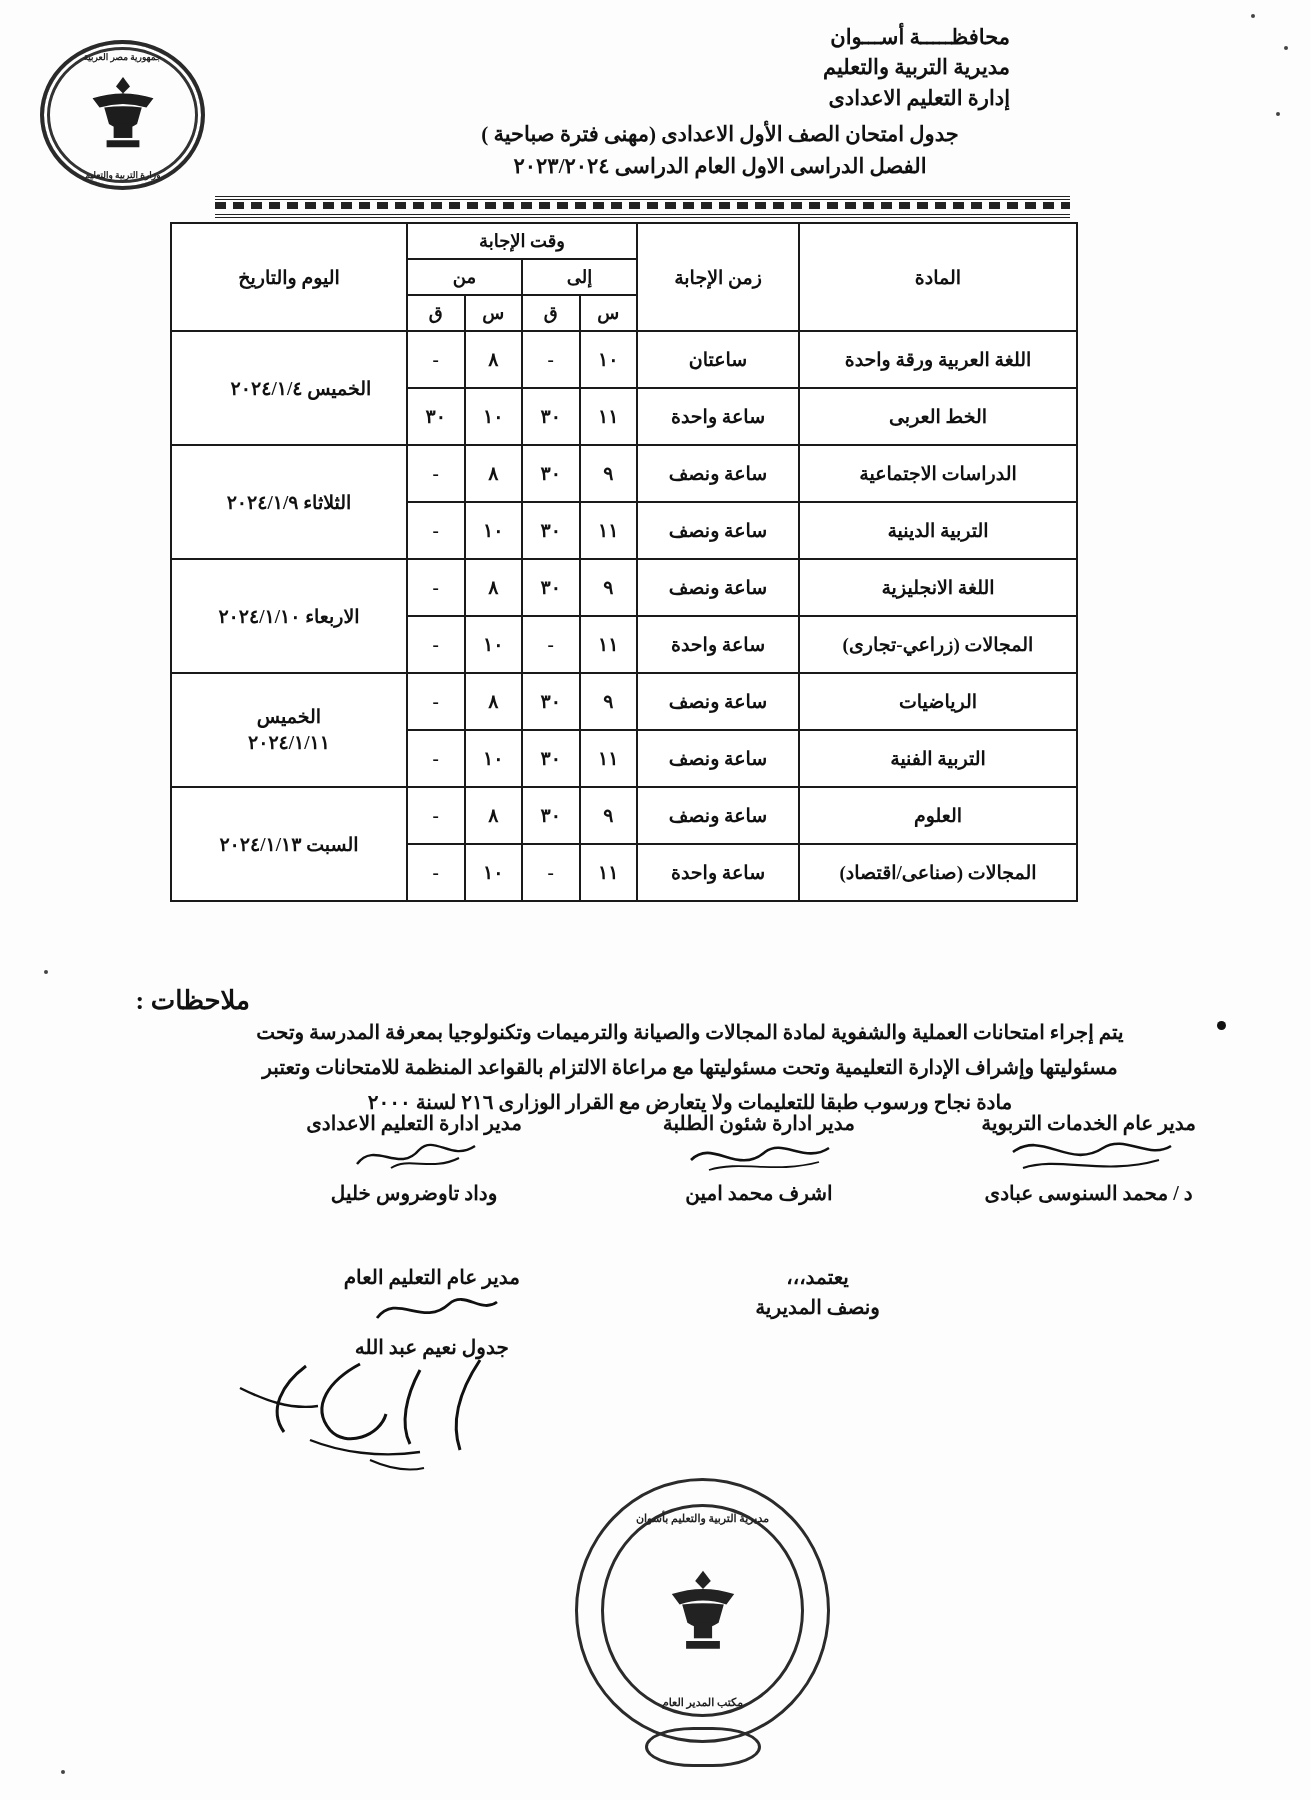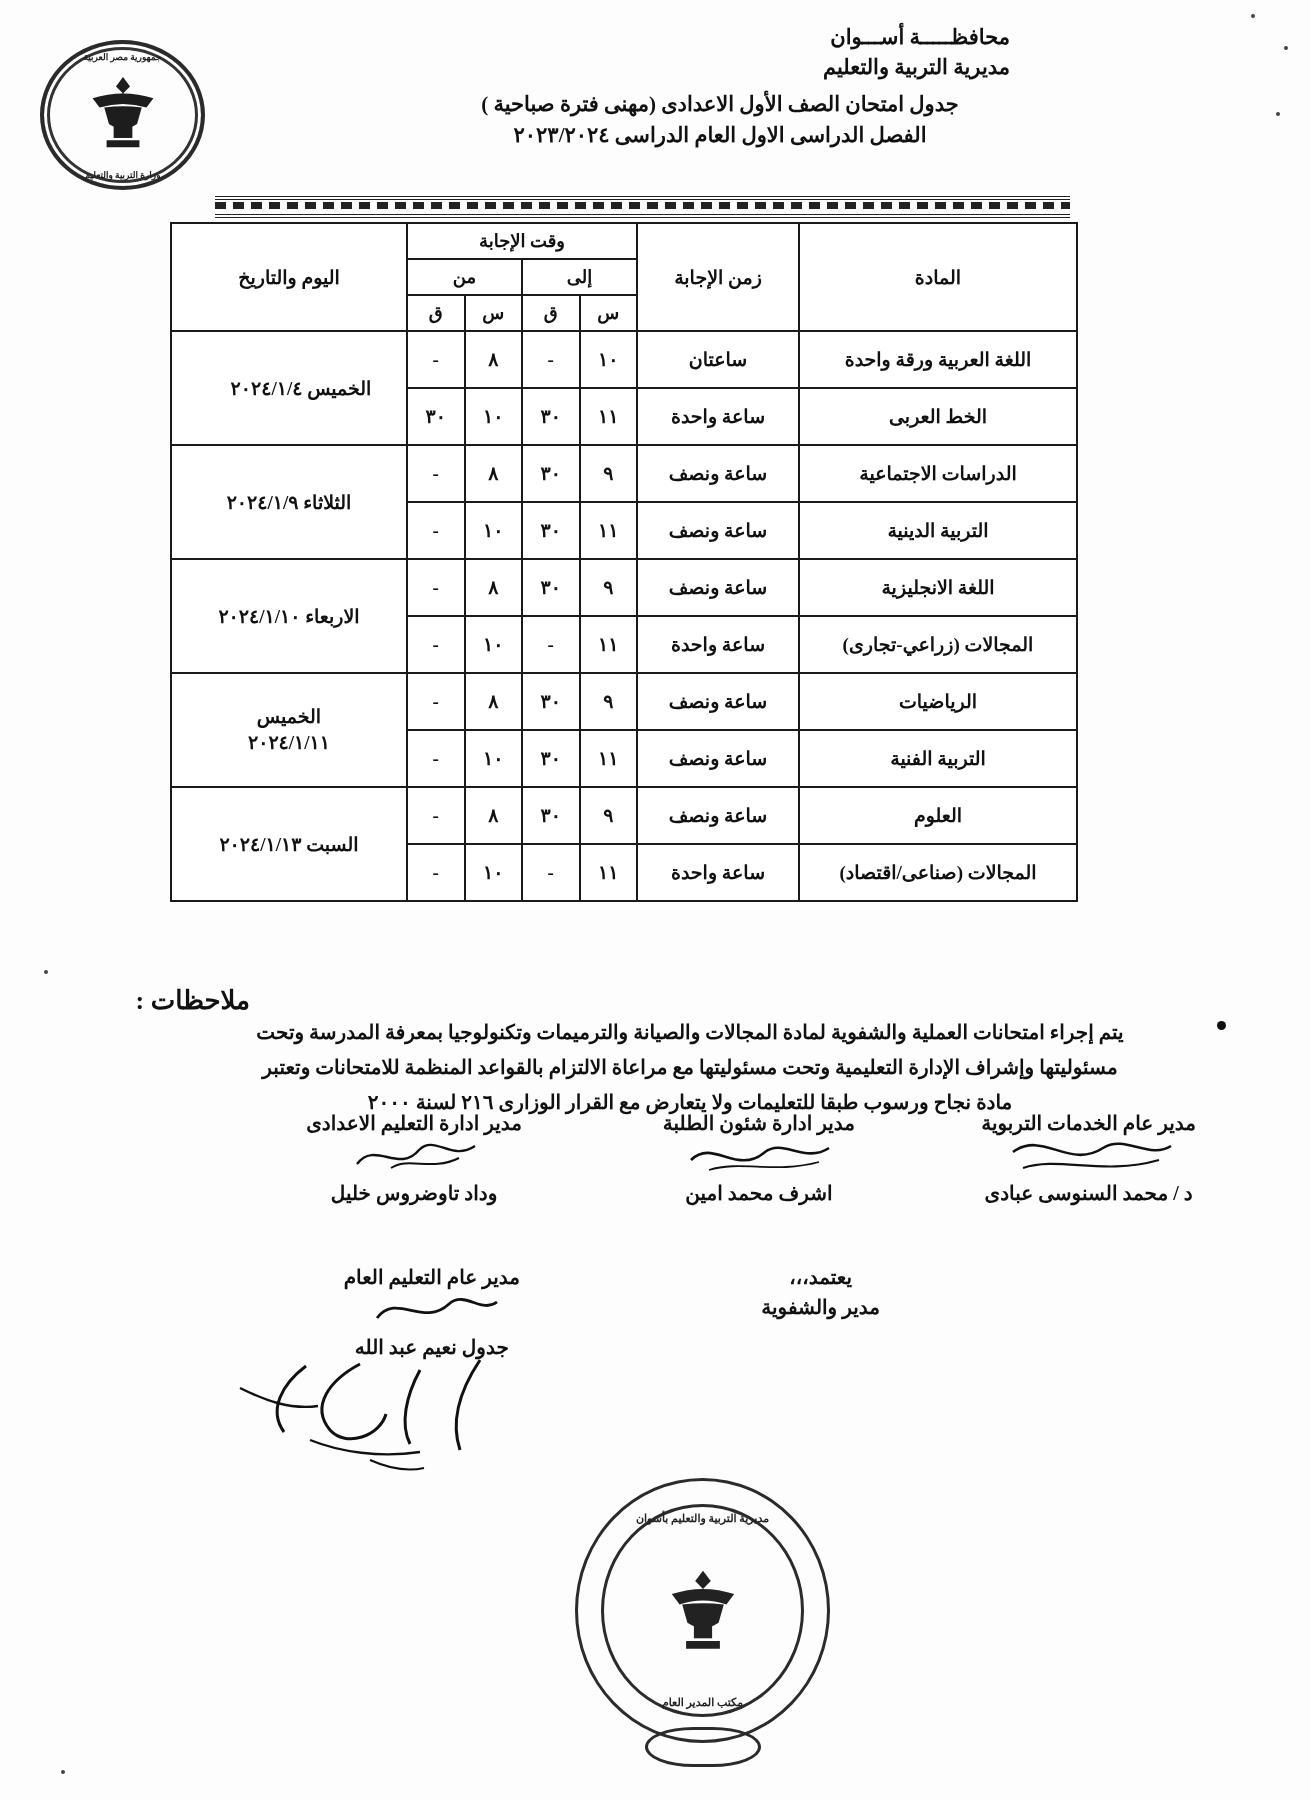--- a/index.html
+++ b/index.html
@@ -270,20 +270,21 @@
       <rect x="22" y="44" width="16" height="12" fill="currentColor"></rect>
       <path d="M16 58 h28 v6 h-28 z" fill="currentColor"></path>
       <path d="M30 18 v8" stroke="currentColor" stroke-width="2"></path>
     </svg>
   </div>
 
   <div class="header">
     <div class="org-lines">
       <div class="l1">محافظـــــة أســـوان</div>
       <div>مديرية التربية والتعليم</div>
+      <div>إدارة التعليم الاعدادى</div>
     </div>
     <div class="title-lines">
       <div>جدول امتحان الصف الأول الاعدادى (مهنى فترة صباحية )</div>
       <div>الفصل الدراسى الاول العام الدراسى ٢٠٢٣/٢٠٢٤</div>
     </div>
   </div>
 
   <div class="sep">
     <div class="dashes"></div>
   </div>
@@ -445,21 +446,21 @@
     <div class="scribble">
       <svg width="150" height="44" viewBox="0 0 150 44">
         <path d="M20 30 C40 4, 66 40, 92 16 C108 2, 124 26, 140 14" stroke="#111" stroke-width="2.8" fill="none"></path>
       </svg>
     </div>
     <div class="name">جدول نعيم عبد الله</div>
   </div>
 
   <div class="sig sig-5">
     <div class="role">يعتمد،،،</div>
-    <div class="name">مدير والشفوية</div>
+    <div class="name">ونصف المديرية</div>
   </div>
 
   <div class="handwriting">
     <svg width="330" height="140" viewBox="0 0 330 140">
       <path d="M270 20 C250 50, 240 80, 250 110" stroke="#111" stroke-width="3" fill="none"></path>
       <path d="M210 30 C196 56, 190 84, 200 104" stroke="#111" stroke-width="3" fill="none"></path>
       <path d="M150 24 C120 40, 100 66, 120 90 C136 108, 170 96, 176 74" stroke="#111" stroke-width="3" fill="none"></path>
       <path d="M96 26 C72 44, 58 70, 74 92" stroke="#111" stroke-width="3" fill="none"></path>
       <path d="M30 48 C54 60, 80 70, 108 66" stroke="#111" stroke-width="2.4" fill="none"></path>
       <path d="M100 100 C130 112, 170 118, 210 112" stroke="#111" stroke-width="2.4" fill="none"></path>

